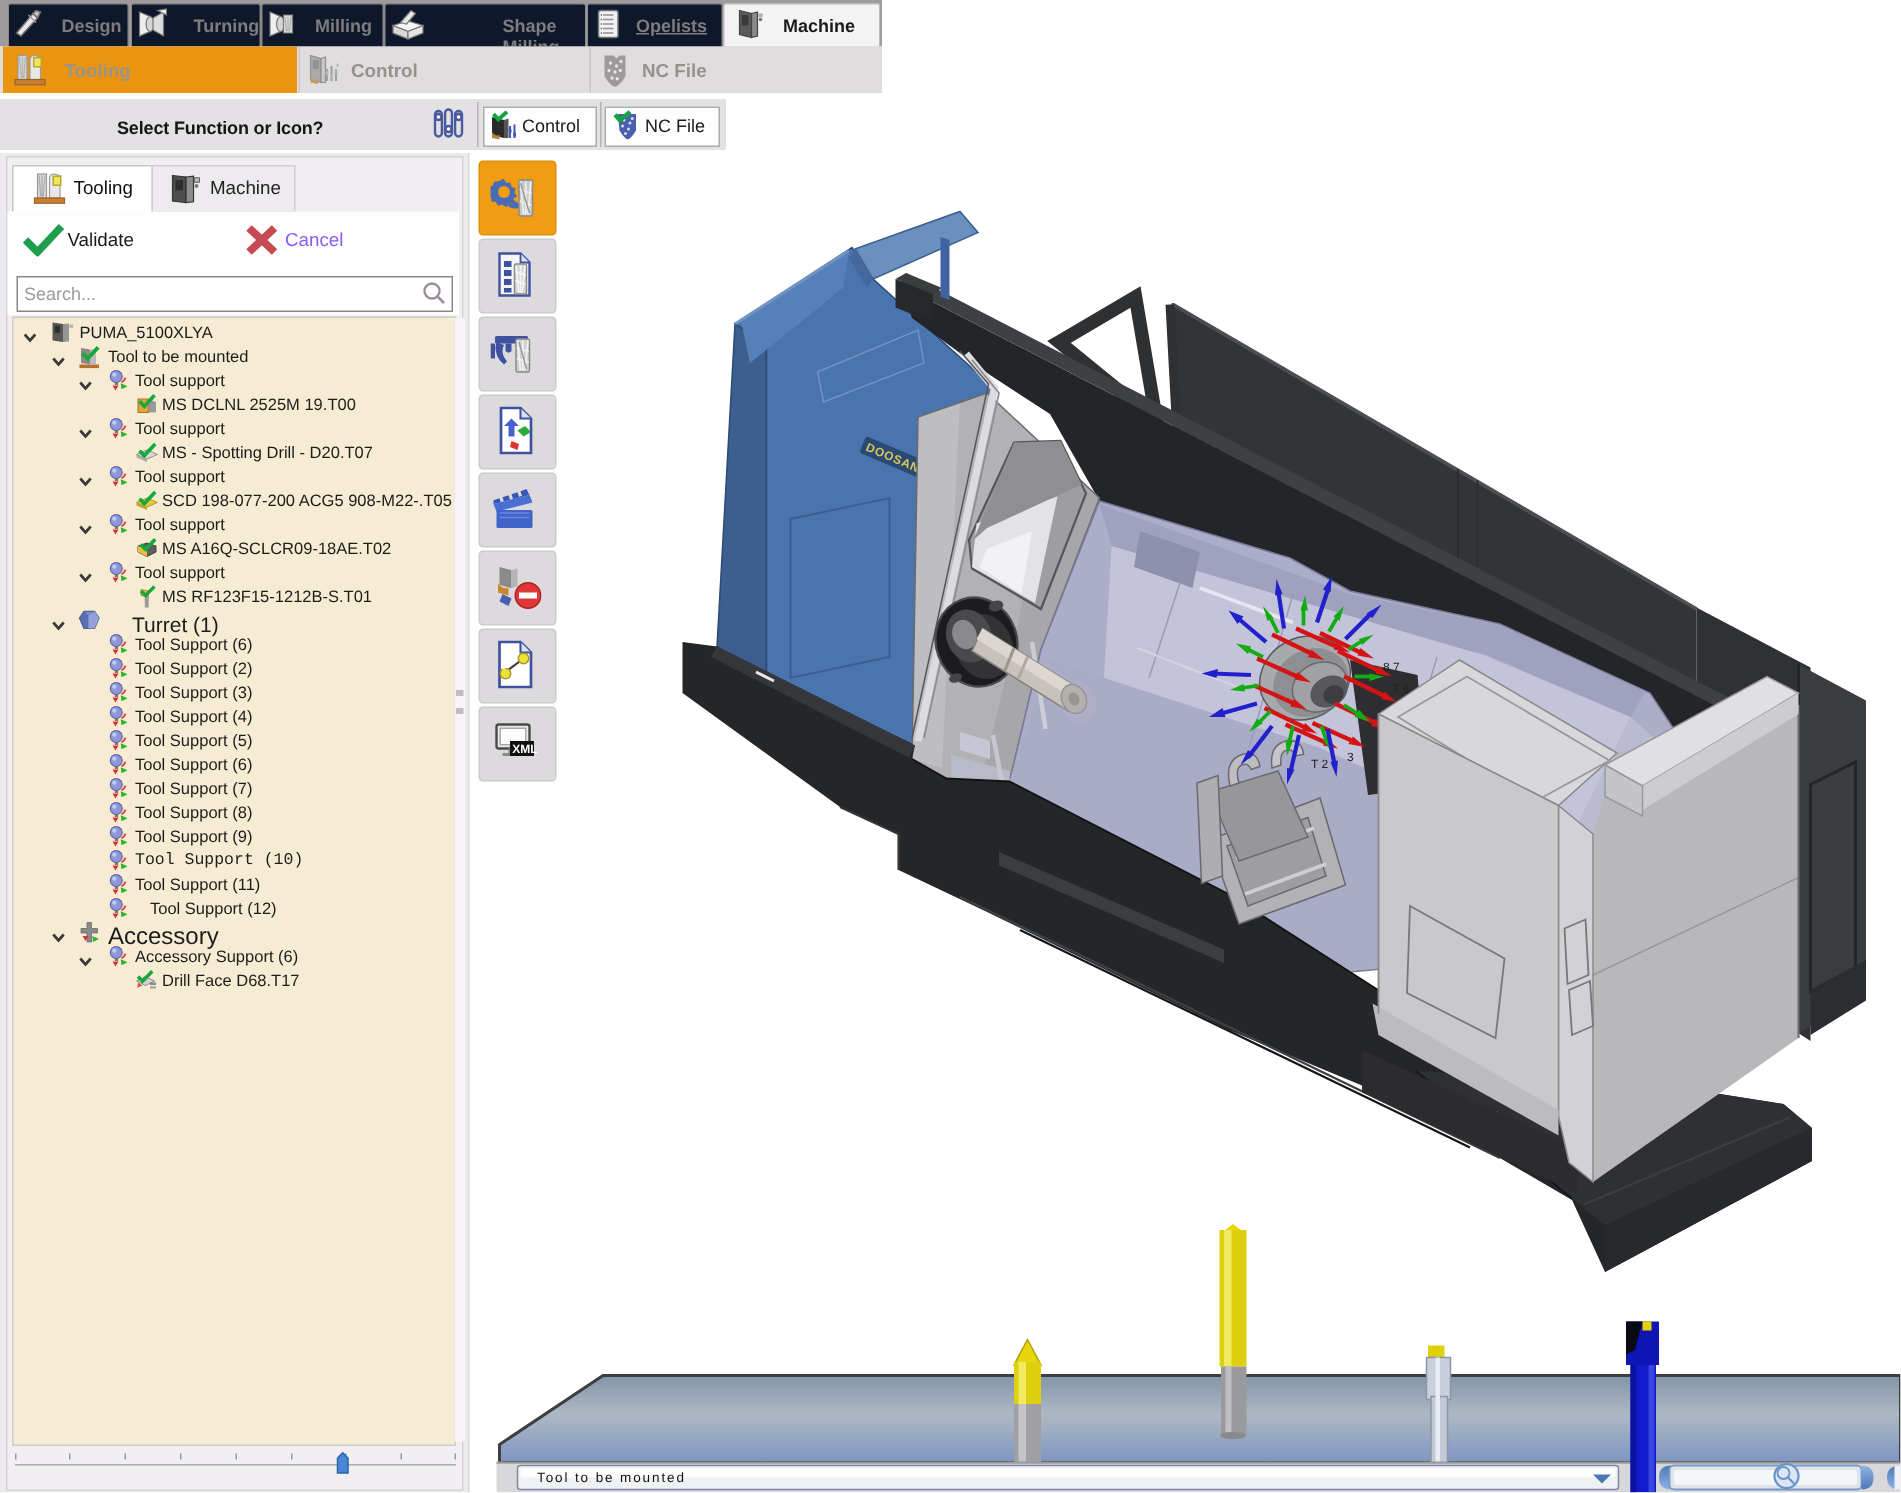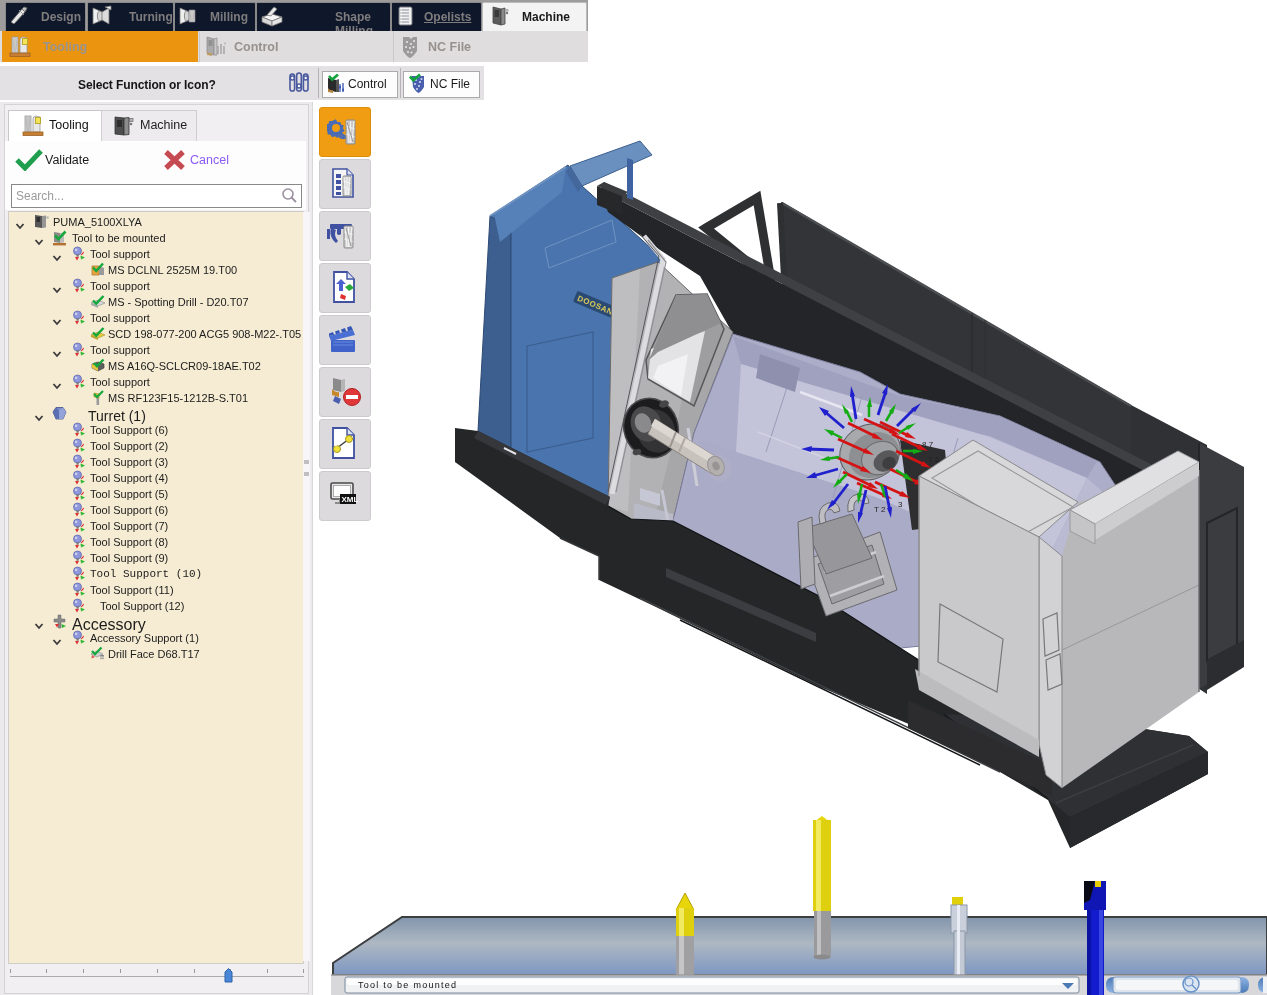--- a/index.html
+++ b/index.html
@@ -460,21 +460,21 @@
         <path d="M1.5,3 L5,7 L8.5,3" stroke="#3a3a3a" stroke-width="1.8" fill="none"></path>
       </svg></div>
 <div class="abs" style="left:71px;top:630px;"><svg width="16" height="16" viewBox="0 0 16 16">
         <circle cx="6.5" cy="5" r="4" fill="#8e97d8" stroke="#5a62a8" stroke-width="0.7"></circle>
         <circle cx="5.2" cy="3.8" r="1.4" fill="#c6ccf2"></circle>
         <rect x="5.5" y="8.5" width="2.2" height="2.2" fill="#777"></rect>
         <path d="M4,11 l4,0 l-2,3.4 Z" fill="#e03232"></path>
         <path d="M9.5,9.5 l4.5,2 l-4,2 Z" fill="#2fb52f"></path>
         <path d="M10,8.8 a4,4 0 0 0 2.5,-3" stroke="#e03232" stroke-width="1.1" fill="none"></path>
       </svg></div>
-<span class="abs" style="left:90px;top:632px;font-size:11px;color:#1c1c1c;white-space:nowrap;">Accessory Support (1)</span>
+<span class="abs" style="left:90px;top:632px;font-size:11px;color:#1c1c1c;white-space:nowrap;">Accessory Support (6)</span>
 <div class="abs" style="left:90px;top:646px;"><svg width="16" height="16" viewBox="0 0 16 16">
         <path d="M1,8 L7,5 L13,8 L7,11 Z" fill="#d0d0d0" stroke="#888" stroke-width="0.6"></path>
         <path d="M2,5 l3,3.2 L11.5,1.5" stroke="#16a83c" stroke-width="2.3" fill="none"></path>
         <path d="M2,9 l3,2 l-3.5,1.5 Z" fill="#e05050"></path>
         <rect x="10" y="9" width="4" height="1.6" fill="#888"></rect>
         <rect x="10" y="11.5" width="4" height="1.6" fill="#aaa"></rect>
       </svg></div>
 <span class="abs" style="left:108px;top:648px;font-size:11px;color:#1c1c1c;white-space:nowrap;">Drill Face D68.T17</span>
 
 </div>

